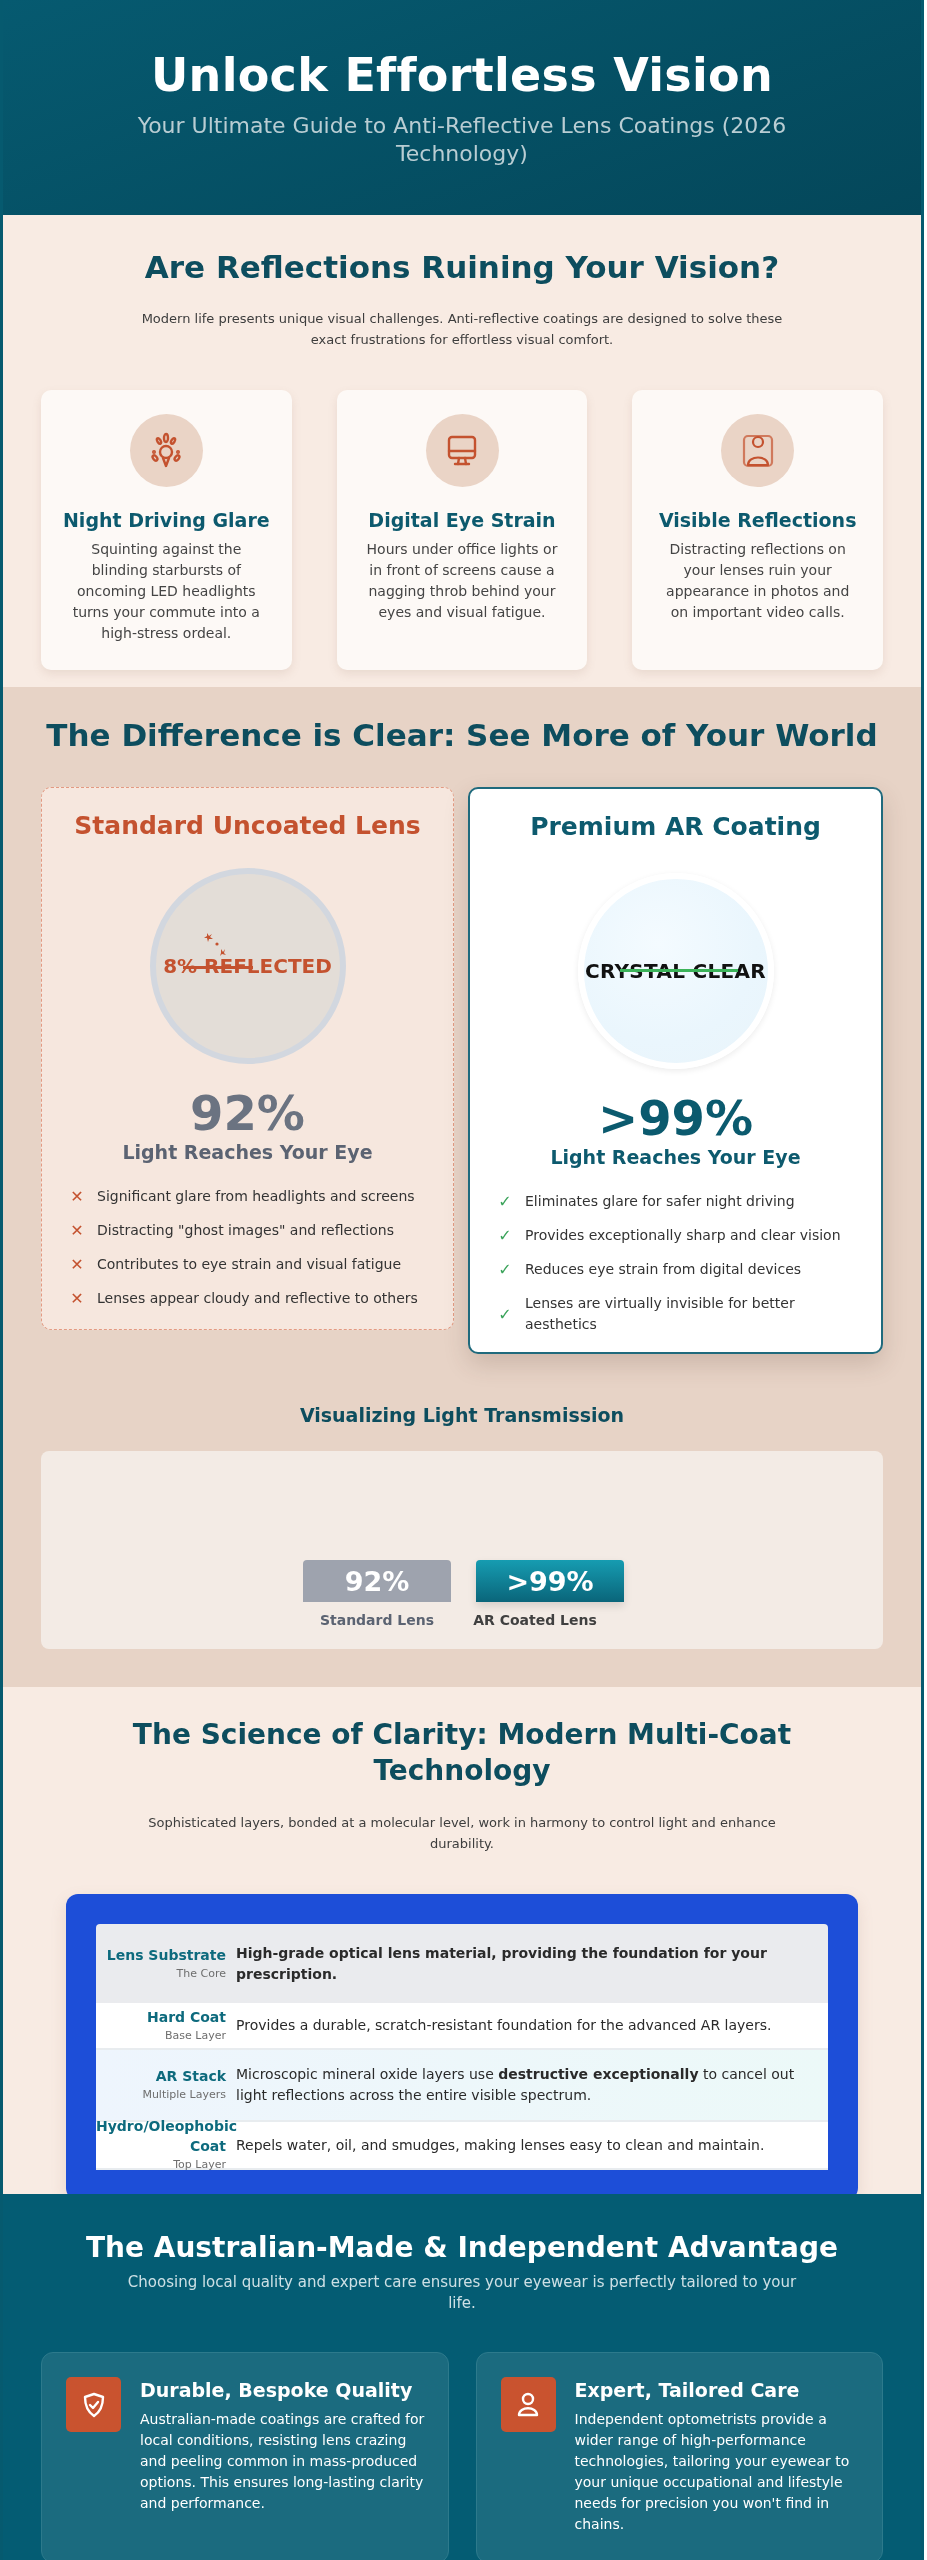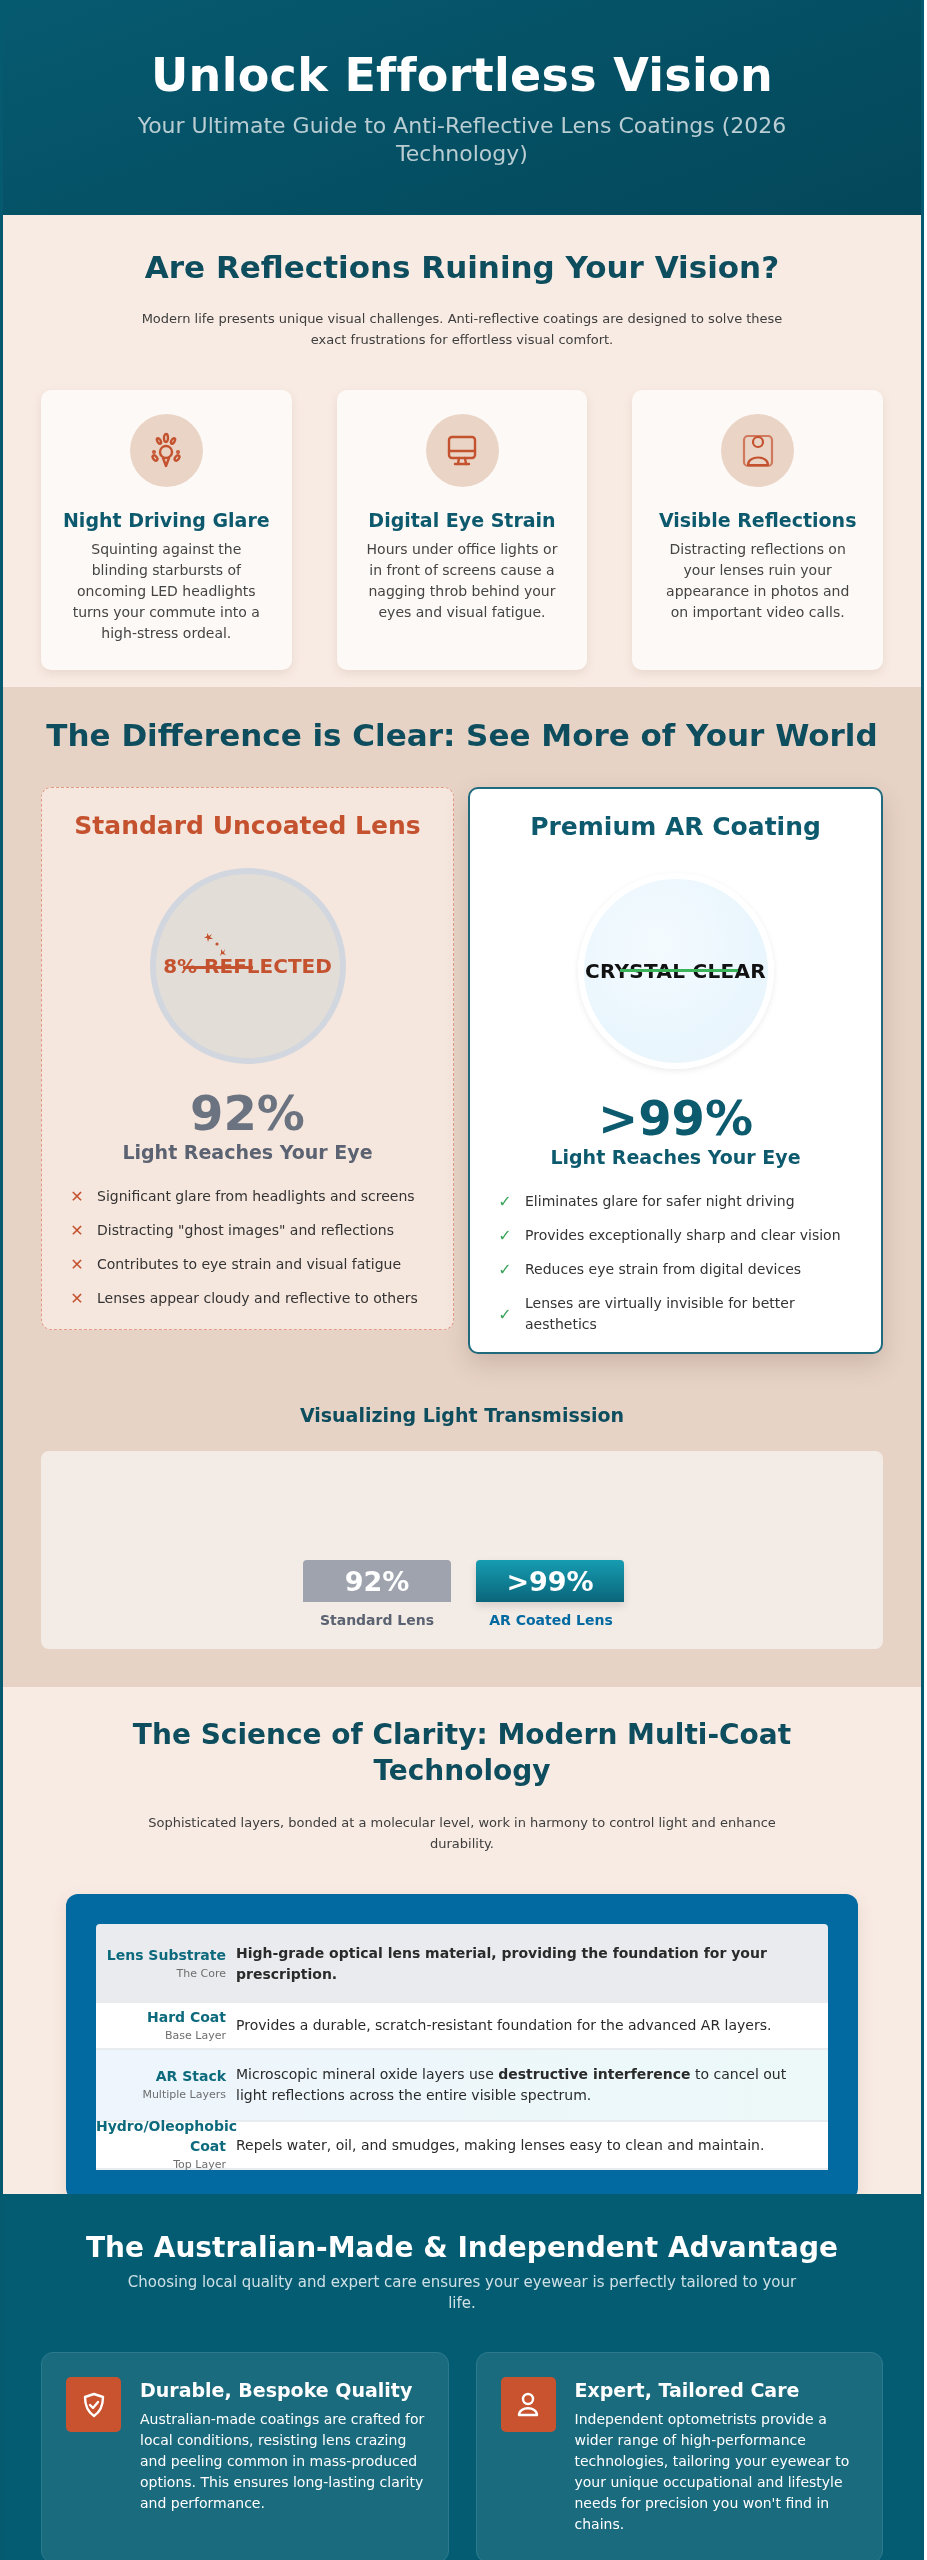--- a/index.html
+++ b/index.html
@@ -50,26 +50,26 @@
   .cmp-std .mark { color: #c4522f; }
   .cmp-ar .mark { color: #3aa35a; }
 
   .vis-title { color: #0d4d5e; font-size: 19px; font-weight: bold; margin-top: 48px; line-height: 26px; }
   .chart { background: #f3ebe5; border-radius: 8px; height: 198px; margin-top: 23px; position: relative; }
   .bar { position: absolute; bottom: 47px; width: 148px; border-radius: 4px 4px 0 0; color: #fff; font-size: 27px; font-weight: bold; text-align: center; line-height: 44px; }
   .bar-std { left: 262px; height: 42px; background: #9ea3ae; }
   .bar-ar { left: 435px; height: 42px; background: linear-gradient(180deg, #169cb1, #0a657a); box-shadow: 0 4px 8px rgba(0,0,0,0.12); }
   .bar-label { position: absolute; bottom: 21px; width: 148px; font-size: 14px; font-weight: bold; text-align: center; }
   .bl-std { left: 262px; color: #5b6372; }
-  .bl-ar { left: 436px; color: #0369a1; }
+  .bl-ar { left: 420px; color: #404040; }
 
   
   .science { background: #f8ebe3; padding: 30px 38px 40px; height: 507px; text-align: center; }
   .science .sec-title { font-size: 28px; }
-  .layers-card { background: #0369a1; border-radius: 12px; width: 792px; margin: 40px auto 0; padding: 30px 30px 30px; box-shadow: 0 6px 16px rgba(140,100,80,0.15); }
+  .layers-card { background: #1d4ed8; border-radius: 12px; width: 792px; margin: 40px auto 0; padding: 30px 30px 30px; box-shadow: 0 6px 16px rgba(140,100,80,0.15); }
   .layer { display: flex; align-items: center; text-align: left; border-bottom: 2px solid #e8ecef; }
   .layer-name { width: 140px; flex: 0 0 140px; text-align: right; padding-right: 10px; }
   .layer-name .n { display: block; color: #0d6a7d; font-weight: bold; font-size: 14px; line-height: 20px; }
   .layer-name .s { display: block; color: #6e6e6e; font-size: 11px; line-height: 18px; }
   .layer-desc { flex: 1; font-size: 14px; line-height: 21px; color: #2a2a2a; padding-right: 18px; }
   .l1 { background: #eaebee; height: 79px; border-radius: 4px 4px 0 0; border-bottom: none; }
   .l1 .layer-desc { font-weight: bold; }
   .l2 { height: 47px; background: #ffffff; }
   .l3 { height: 72px; background: linear-gradient(90deg, #eef5fd, #ecf9f8); }
   .l4 { height: 48px; background: #fff; }
@@ -231,21 +231,21 @@
           <span class="n">Hard Coat</span>
           <span class="s">Base Layer</span>
         </div>
         <div class="layer-desc">Provides a durable, scratch-resistant foundation for the advanced AR layers.</div>
       </div>
       <div class="layer l3">
         <div class="layer-name">
           <span class="n">AR Stack</span>
           <span class="s">Multiple Layers</span>
         </div>
-        <div class="layer-desc"><span>Microscopic mineral oxide layers use </span><b>destructive interference</b><span> to cancel out light reflections across the entire visible spectrum.</span></div>
+        <div class="layer-desc"><span>Microscopic mineral oxide layers use </span><b>destructive exceptionally</b><span> to cancel out light reflections across the entire visible spectrum.</span></div>
       </div>
       <div class="layer l4">
         <div class="layer-name">
           <span class="n">Hydro/Oleophobic Coat</span>
           <span class="s">Top Layer</span>
         </div>
         <div class="layer-desc">Repels water, oil, and smudges, making lenses easy to clean and maintain.</div>
       </div>
     </div>
   </section>

